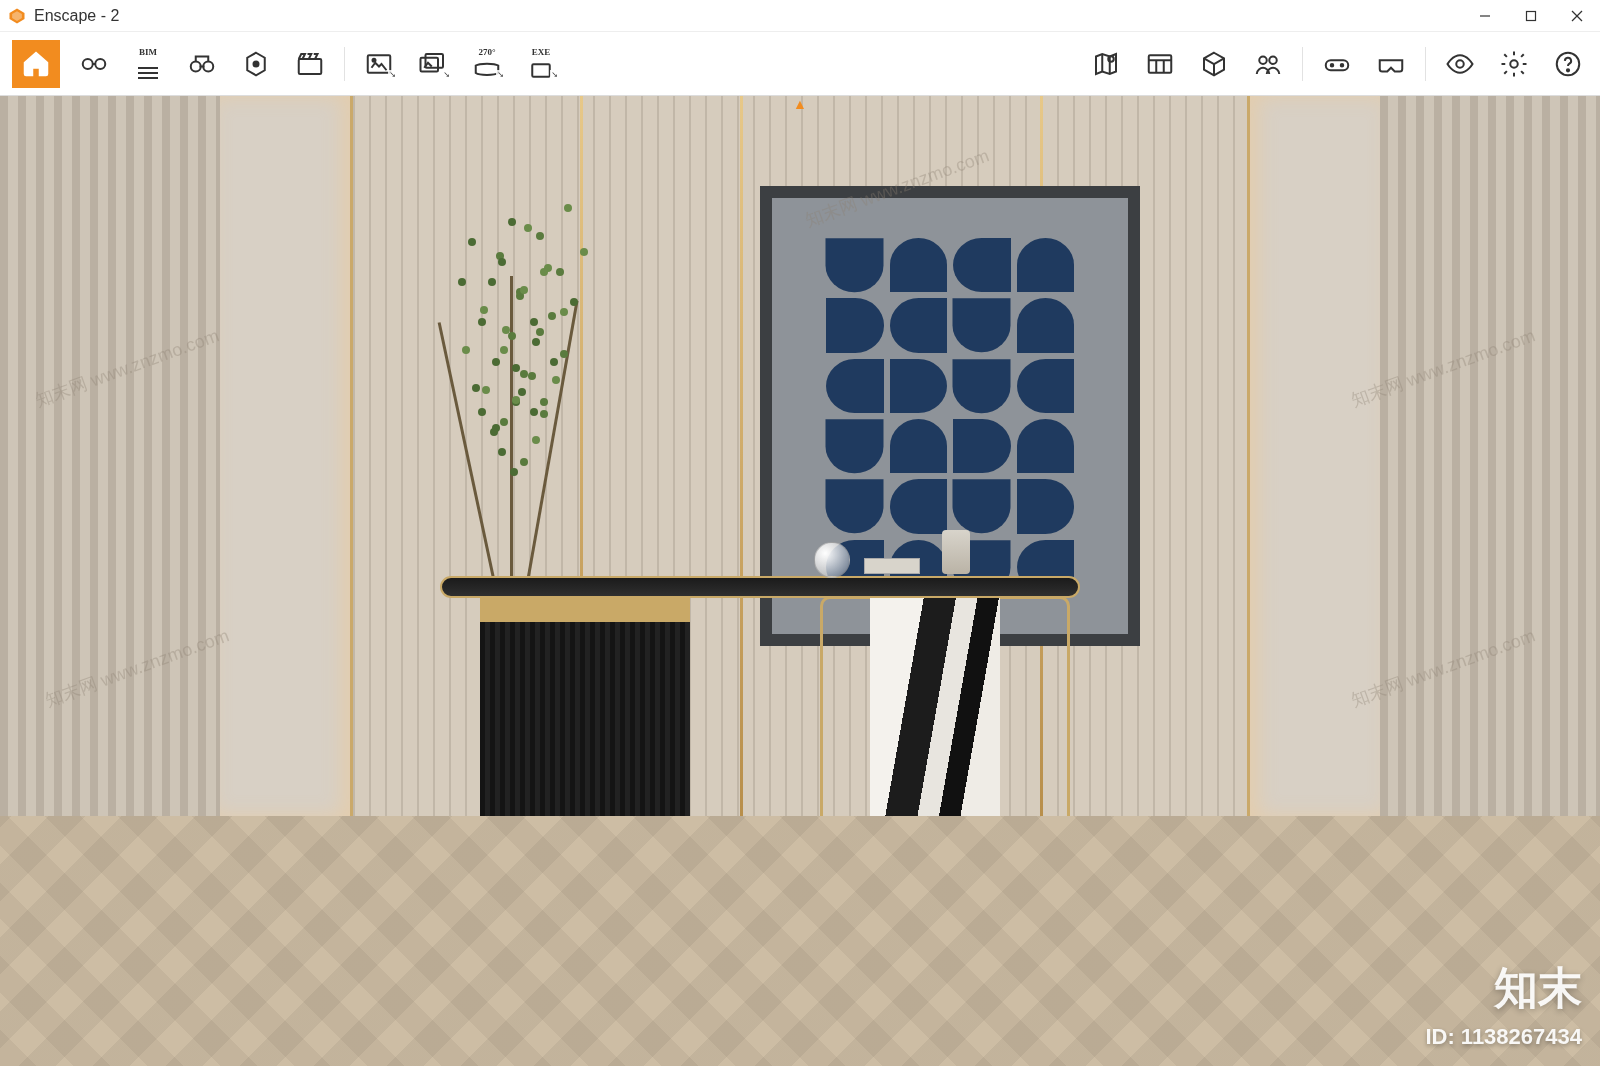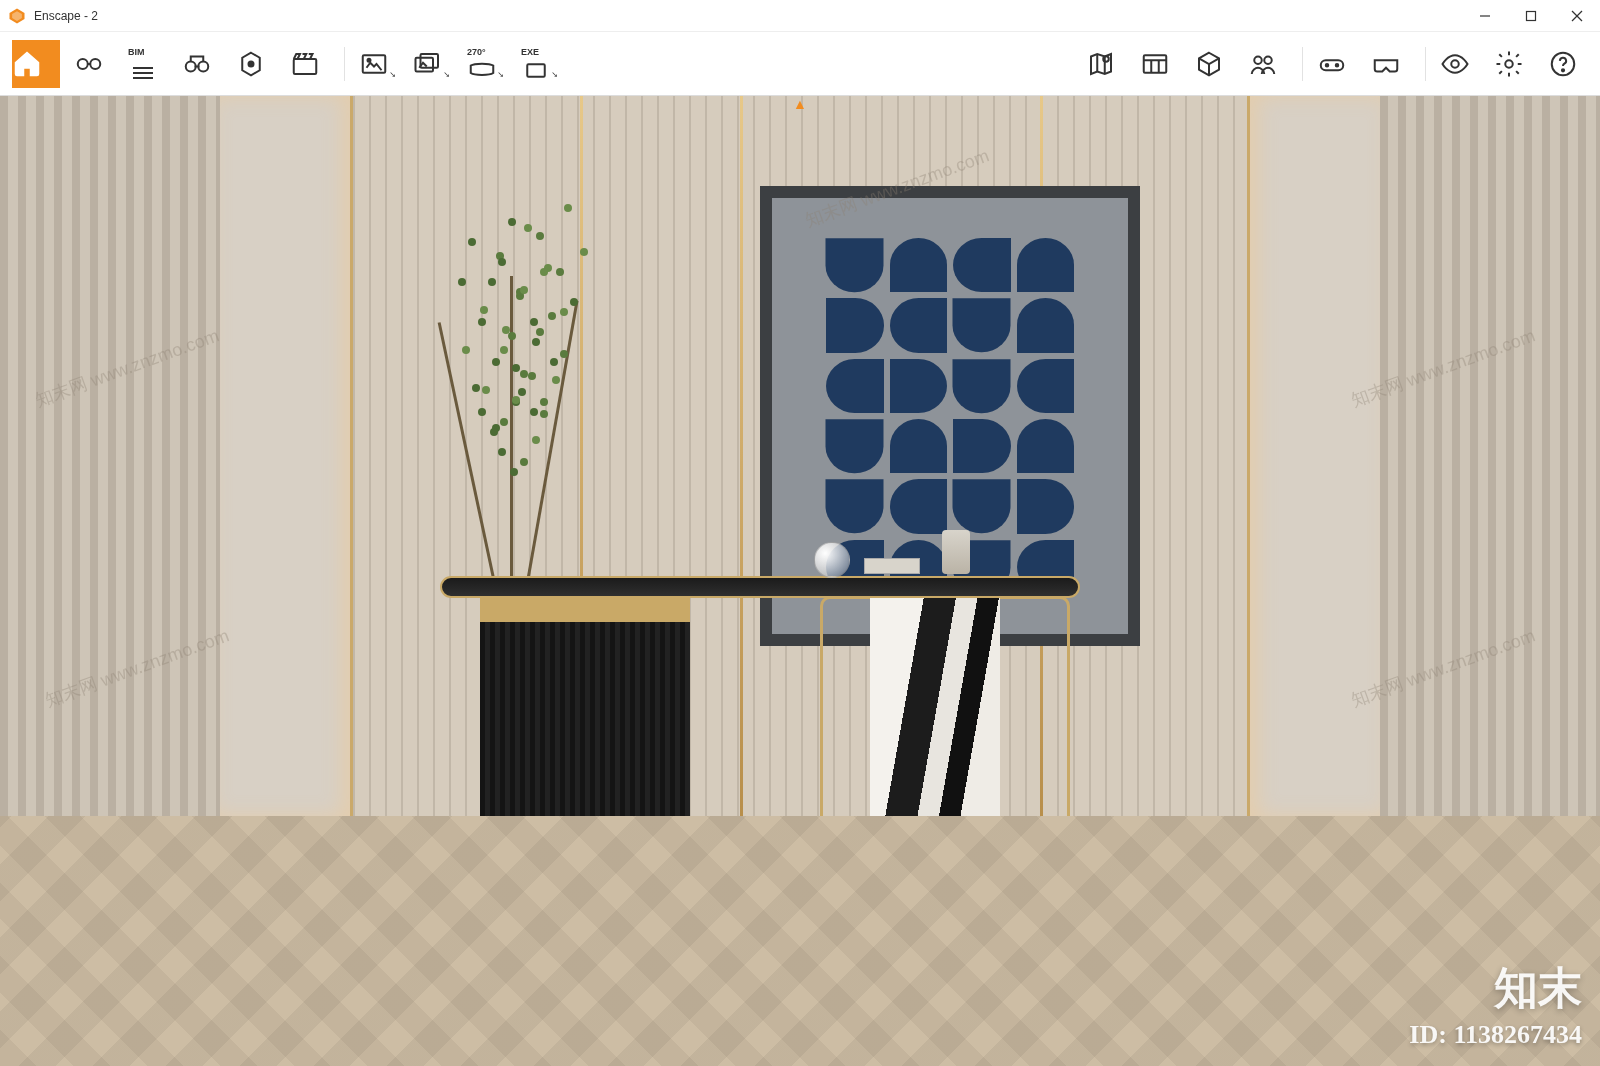--- a/index.html
+++ b/index.html
@@ -3,28 +3,28 @@
 <meta charset="utf-8">
 <style>
   * { box-sizing: border-box; margin: 0; padding: 0; }
   html, body { width: 1600px; height: 1066px; font-family: "Segoe UI", Arial, sans-serif; overflow: hidden; background:#fff; }
   .window { width: 1600px; height: 1066px; display:flex; flex-direction:column; background:#fff; }
 
   
   .titlebar { height:32px; display:flex; align-items:center; justify-content:space-between; background:#fff; border-bottom:1px solid #eee; padding:0 0 0 8px; }
   .titlebar-left { display:flex; align-items:center; gap:8px; }
   .app-logo { width:18px; height:18px; }
-  .title-text { font-size:12px; color:#333; }
+  .title-text { font-size:16px; color:#333; }
   .win-controls { display:flex; height:100%; }
   .win-btn { width:46px; height:100%; display:flex; align-items:center; justify-content:center; cursor:pointer; font-size:14px; color:#333; }
 
   
   .toolbar { height:64px; display:flex; align-items:center; justify-content:space-between; background:#fff; border-bottom:1px solid #ddd; padding:0 12px; }
   .tool-left, .tool-right { display:flex; align-items:center; gap:14px; }
-  .tool-btn { width:40px; height:40px; display:flex; align-items:center; border-radius:4px; cursor:pointer; color:#333; position:relative; }
+  .tool-btn { width:40px; height:40px; display:flex; align-items:center; justify-content:center; border-radius:4px; cursor:pointer; color:#333; position:relative;font-family:Liberation Serif, serif; }
   .tool-btn.home { background:#f28c1f; color:#fff; width:48px; height:48px; border-radius:0; }
   .tool-btn svg { width:30px; height:30px; stroke:#333; fill:none; stroke-width:1.6; }
   .tool-btn.home svg { stroke:#fff; fill:#fff; }
   .tool-sep { width:1px; height:34px; background:#e2e2e2; }
   .sublabel { position:absolute; top:3px; font-size:9px; font-weight:600; color:#333; }
   .tool-btn .tag { position:absolute; bottom:5px; right:2px; font-size:8px; color:#333; background:rgba(255,255,255,0.85); padding:0 1px; }
 
   
   .viewport { flex:1; position:relative; overflow:hidden; background:linear-gradient(#f0ece5,#e2d9cc); }
   .viewport-handle { position:absolute; top:0; left:50%; transform:translateX(-50%); font-size:14px; color:#f28c1f; cursor:pointer; z-index:50; }
@@ -76,21 +76,21 @@
   .leg-a { position:absolute; top:22px; left:40px; width:210px; height:278px; background:repeating-linear-gradient(90deg,#141414 0 5px,#222 5px 10px); border-top:24px solid #c9a967; border-bottom:14px solid #c9a967;}
   .leg-b { position:absolute; top:22px; right:80px; width:130px; height:278px; background:linear-gradient(100deg,#f4f2ed 0 30%,#1c1c1c 30% 48%,#e8e5df 48% 60%,#111 60% 72%,#efece6 72% 100%);}
   .frame { position:absolute; top:20px; right:10px; width:250px; height:280px; border:3px solid #c9a967; border-radius:10px 10px 0 0;}
   .decor-sphere { position:absolute; top:-34px; right:230px; width:36px; height:36px; border-radius:50%; background:radial-gradient(circle at 30% 30%,#fff,rgba(180,180,180,0.4)); border:1px solid rgba(120,120,120,0.4);}
   .decor-box { position:absolute; top:-18px; right:160px; width:56px; height:16px; background:#d8d4cb; border:1px solid #aaa;}
   .decor-cyl { position:absolute; top:-46px; right:110px; width:28px; height:44px; background:linear-gradient(#d8d4cb,#bab3a6); border-radius:4px;}
 
   
   .wm { position:absolute; font-size:18px; color:rgba(140,130,115,0.35); transform:rotate(-20deg); pointer-events:none; white-space:nowrap;}
   .brand { position:absolute; right:18px; bottom:48px; font-size:44px; font-weight:700; color:rgba(255,255,255,0.92); text-shadow:0 2px 6px rgba(0,0,0,0.3);}
-  .idlabel { position:absolute; right:18px; bottom:16px; font-size:26px; font-weight:600; color:rgba(255,255,255,0.92); text-shadow:0 2px 4px rgba(0,0,0,0.3);font-family:Liberation Serif, serif;}
+  .idlabel { position:absolute; right:18px; bottom:16px; font-size:22px; font-weight:600; color:rgba(255,255,255,0.92); text-shadow:0 2px 4px rgba(0,0,0,0.3);}
 </style>
 </head>
 <body>
 
 <div class="window">
 
   <div class="titlebar">
     <div class="titlebar-left">
       <svg class="app-logo" viewBox="0 0 24 24">
           <path fill="#f28c1f" d="M12 2 22 8v8l-10 6L2 16V8z"></path>

